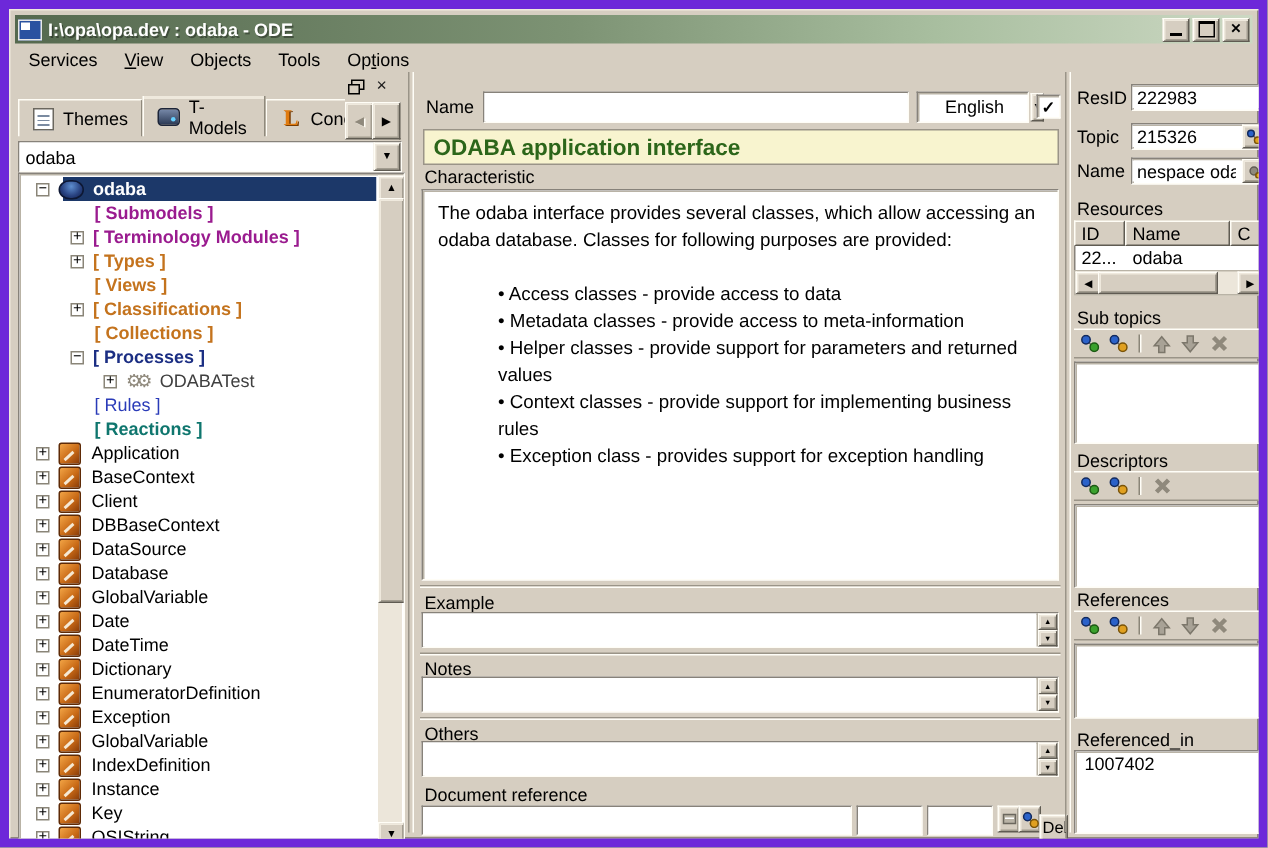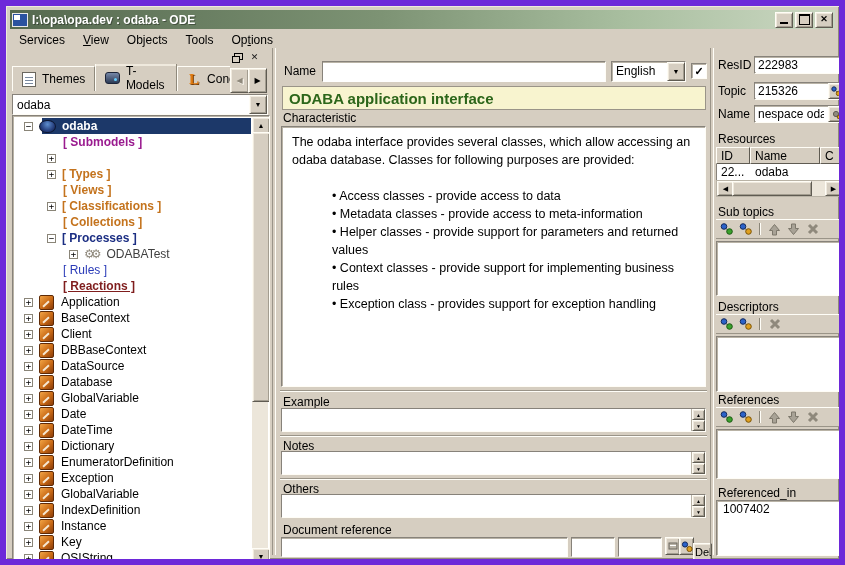--- a/index.html
+++ b/index.html
@@ -60,21 +60,21 @@
   .db-icon{flex:0 0 auto;width:15px;height:11px;margin-right:6px;border-radius:50% / 55%;
        background:radial-gradient(circle at 50% 30%,#5e8ecf 0%,#27407e 60%,#131f45 100%);border:1px solid #0d1733;}
   .gear-ic{flex:0 0 auto;color:#8f897c;font-size:12px;line-height:12px;letter-spacing:-4px;margin-right:9px;}
   .sel-band{position:absolute;left:27px;right:0;top:0;bottom:0;background:#1c3869;}
   .trow .z{position:relative;z-index:1;}
   .sel-label{color:#fff;font-weight:bold;}
   .c-magenta{color:#9a1b8f;font-weight:bold;}
   .c-orange{color:#c4731d;font-weight:bold;}
   .c-navy{color:#1b2e83;font-weight:bold;}
   .c-blue{color:#2a3bb8;}
-  .c-green{color:#7f1d1d;font-weight:bold;text-decoration:underline;}
+  .c-green{color:#0f766e;font-weight:bold;}
   .c-gray{color:#404040;}
   .vscroll{position:absolute;right:1px;top:1px;bottom:1px;width:16px;background:#ece6da;}
   .sbtn{position:absolute;left:0;width:16px;height:15px;display:flex;align-items:center;justify-content:center;font-size:7px;color:#000;}
   .vthumb{position:absolute;left:0;top:15px;width:16px;height:268px;}
   
   .vsplit{position:absolute;top:42px;bottom:4px;width:2px;border-left:1px solid #9a9488;border-right:1px solid #fffef8;}
   #middle{position:absolute;left:272px;top:42px;width:431px;height:519px;}
   .lbl{font-size:12px;color:#000;}
   .field-abs{position:absolute;}
   .mini-spin{width:13px;display:flex;flex-direction:column;border-left:1px solid #b9b3a6;}
@@ -184,20 +184,21 @@
           <span class="db-icon z"></span>
           <span class="z sel-label">odaba</span>
         </div>
         <div class="trow">
             <span class="sp" style="width:48px;"></span>
             <span class="c-magenta">[ Submodels ]</span>
           </div>
         <div class="trow">
             <span class="sp" style="width:32px;"></span>
             <span class="exp">+</span>
+            <span class="c-magenta">[ Terminology Modules ]</span>
           </div>
         <div class="trow">
             <span class="sp" style="width:32px;"></span>
             <span class="exp">+</span>
             <span class="c-orange">[ Types ]</span>
           </div>
         <div class="trow">
             <span class="sp" style="width:48px;"></span>
             <span class="c-orange">[ Views ]</span>
           </div>
@@ -346,21 +347,21 @@
   </div>
 
   <div class="vsplit" style="left:266px;"></div>
 
   <div id="middle">
     <span class="lbl field-abs" style="left:6px;top:16px;">Name</span>
     <div class="sunken field-abs" style="left:44px;top:13px;width:282px;height:19px;">
       <input style="width: 100%; height: 100%; border: none; outline: none; font: 12px &quot;Liberation Sans&quot;, sans-serif; padding: 0px 3px; box-sizing: border-box;" value="">
     </div>
     <div class="sunken field-abs" style="left:333px;top:13px;width:73px;height:19px;display:flex;">
-      <span style="flex:1;font-size:12px;padding:2px 4px;">English</span>
+      <span style="flex:1;font-size:12px;padding:2px 18px;">English</span>
       <span class="combobtn raised">
           <span>▼</span>
         </span>
     </div>
     <div class="sunken field-abs" style="left:413px;top:15px;width:14px;height:14px;display:flex;align-items:center;justify-content:center;font-size:11px;font-weight:bold;">
       <span>✓</span>
     </div>
 
     <div id="topicTitle">
       <span>ODABA application interface</span>

